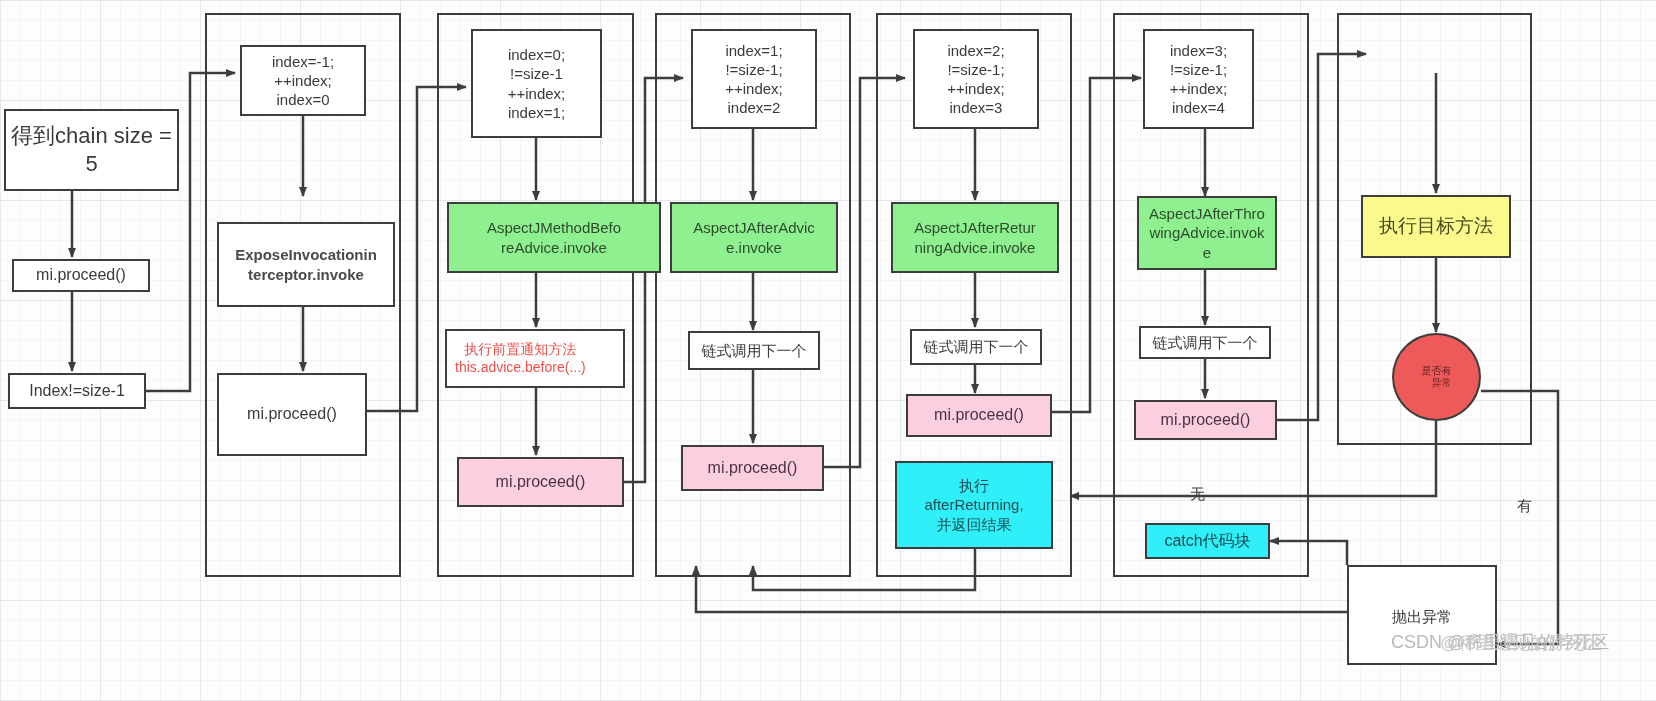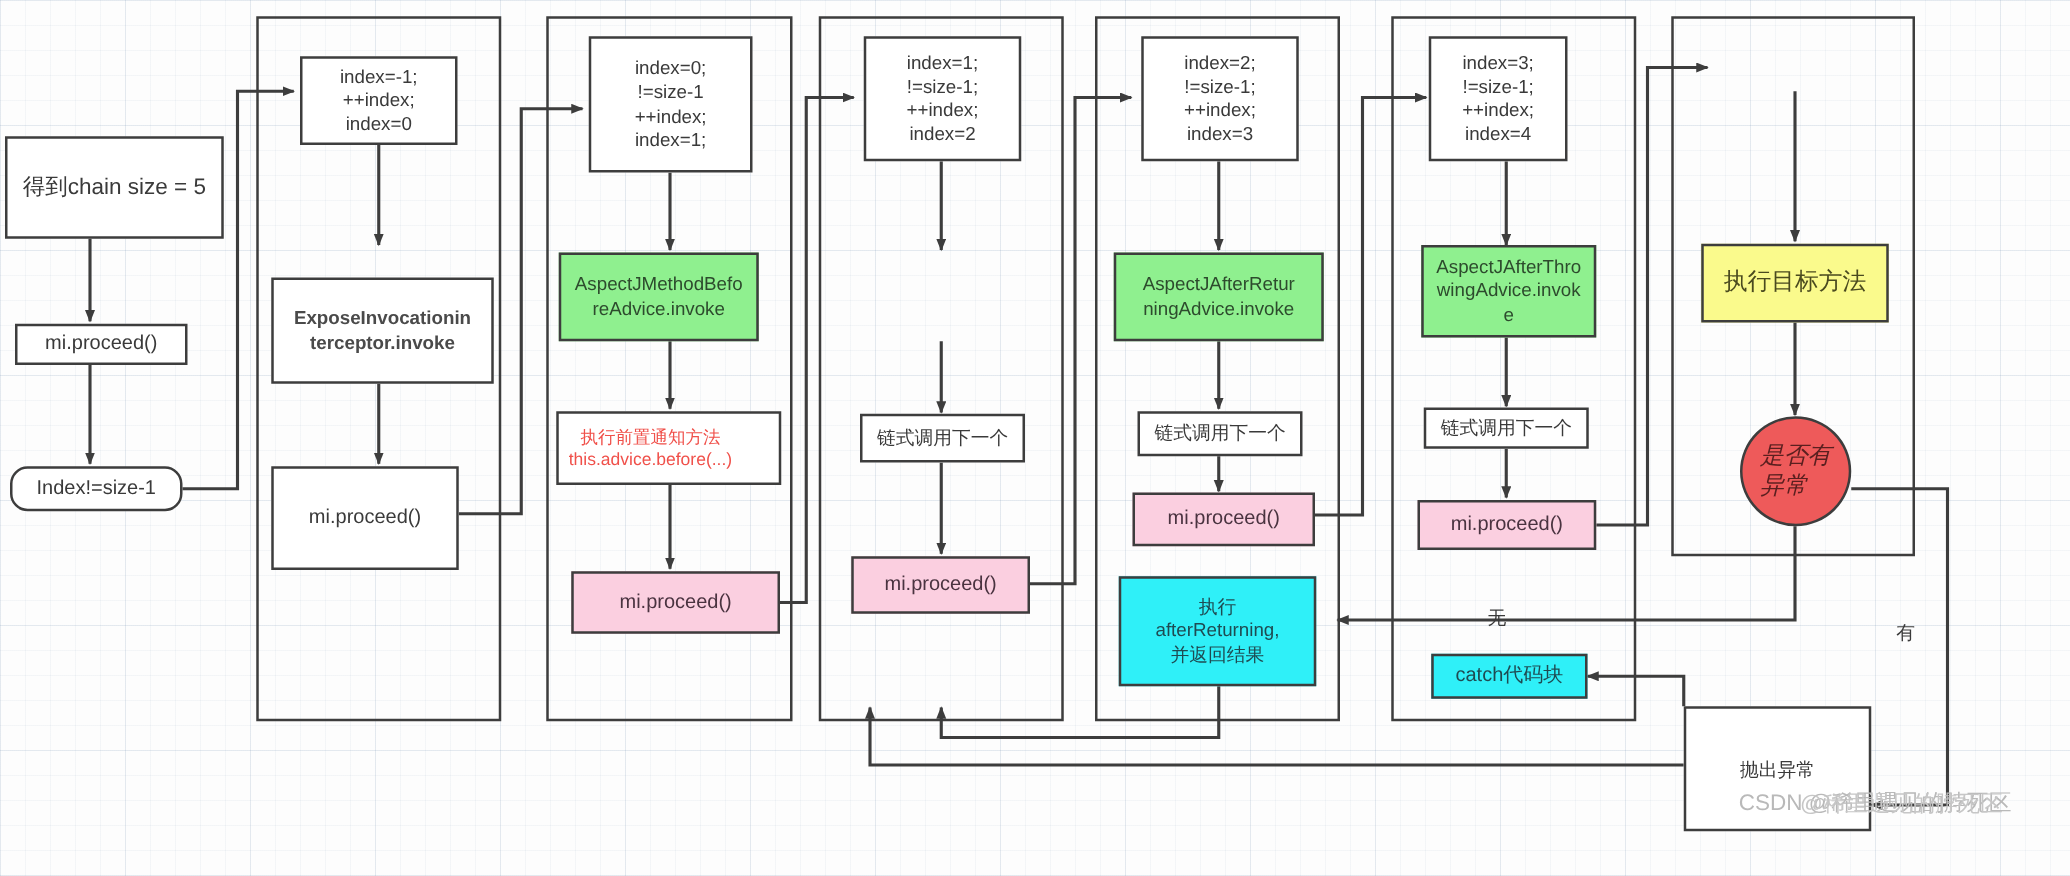--- a/index.html
+++ b/index.html
@@ -44,21 +44,21 @@
   .pink{background:#fbcfe0;color:#4a3340;}
   .cyan{background:#2ff0f8;color:#1f4b52;}
   .yellow{background:#fafa8c;color:#4a4a1f;}
   .redtext{color:#f0504a;}
   .bold{font-weight:bold;color:#4a4a4a;margin-top:24px;}
   .ellipse{
     position:absolute;box-sizing:border-box;
     border:2.5px solid #3d3d3d;border-radius:50%;
     background:#ee5a5a;color:#5a1f1f;
     display:flex;align-items:center;justify-content:center;
-    text-align:left;font-size:19px;line-height:1.25;white-space:pre-line;font-style:italic;
+    text-align:right;font-size:10px;line-height:1.25;white-space:pre-line;
   }
   .edgelabel{
     position:absolute;font-size:15px;color:#3a3a3a;white-space:nowrap;
   }
   .watermark{
     position:absolute;
     font-size:18px;
     color:#b9b9b9;
     white-space:nowrap;
     letter-spacing:0px;
@@ -128,45 +128,47 @@
 
       <path d="M1347,565 L1347,541 L1270,541" marker-end="url(#ah)"></path>
 
       <path d="M1347,612 L696,612 L696,566" marker-end="url(#ah)"></path>
 
       <path d="M975,549 L975,590 L753,590 L753,566" marker-end="url(#ah)"></path>
 
     </g>
   </svg>
 
-  <div class="node" style="left:4px;top:109px;width:175px;height:82px;font-size:18px;">得到chain size = 5</div>
+  <div class="node" style="left:4px;top:109px;width:175px;height:82px;font-size:22px;">得到chain size = 5</div>
   <div class="node" style="left:12px;top:259px;width:138px;height:33px;font-size:16px;">mi.proceed()</div>
-  <div class="node" style="left:8px;top:373px;width:138px;height:36px;font-size:16px;border-radius:14px;">Index!=size-1</div>
+  <div class="node" style="left:8px;top:373px;width:138px;height:36px;font-size:16px;">Index!=size-1</div>
 
   <div class="node" style="left:240px;top:45px;width:126px;height:71px;">index=-1;
 ++index;
 index=0</div>
   <div class="node bold" style="left:217px;top:198px;width:178px;height:85px;font-size:15px;">ExposeInvocationin
 terceptor.invoke</div>
   <div class="node" style="left:217px;top:373px;width:150px;height:83px;font-size:16px;">mi.proceed()</div>
 
   <div class="node" style="left:471px;top:29px;width:131px;height:109px;">index=0;
 !=size-1
 ++index;
 index=1;</div>
-  <div class="node green" style="left:447px;top:202px;width:160px;height:71px;">AspectJMethodBefo
+  <div class="node green" style="left:447px;top:202px;width:214px;height:71px;">AspectJMethodBefo
 reAdvice.invoke</div>
   <div class="node redtext" style="left:445px;top:329px;width:180px;height:59px;font-size:14px;justify-content:flex-start;text-align:center;padding-left:8px;">执行前置通知方法
 this.advice.before(...)</div>
   <div class="node pink" style="left:457px;top:457px;width:167px;height:50px;font-size:16px;">mi.proceed()</div>
 
   <div class="node" style="left:691px;top:29px;width:126px;height:100px;">index=1;
 !=size-1;
 ++index;
 index=2</div>
+  <div class="node green" style="left:670px;top:202px;width:168px;height:71px;">AspectJAfterAdvic
+e.invoke</div>
   <div class="node" style="left:688px;top:331px;width:132px;height:39px;">链式调用下一个</div>
   <div class="node pink" style="left:681px;top:445px;width:143px;height:46px;font-size:16px;">mi.proceed()</div>
 
   <div class="node" style="left:913px;top:29px;width:126px;height:100px;">index=2;
 !=size-1;
 ++index;
 index=3</div>
   <div class="node green" style="left:891px;top:202px;width:168px;height:71px;">AspectJAfterRetur
 ningAdvice.invoke</div>
   <div class="node" style="left:910px;top:329px;width:132px;height:36px;">链式调用下一个</div>

